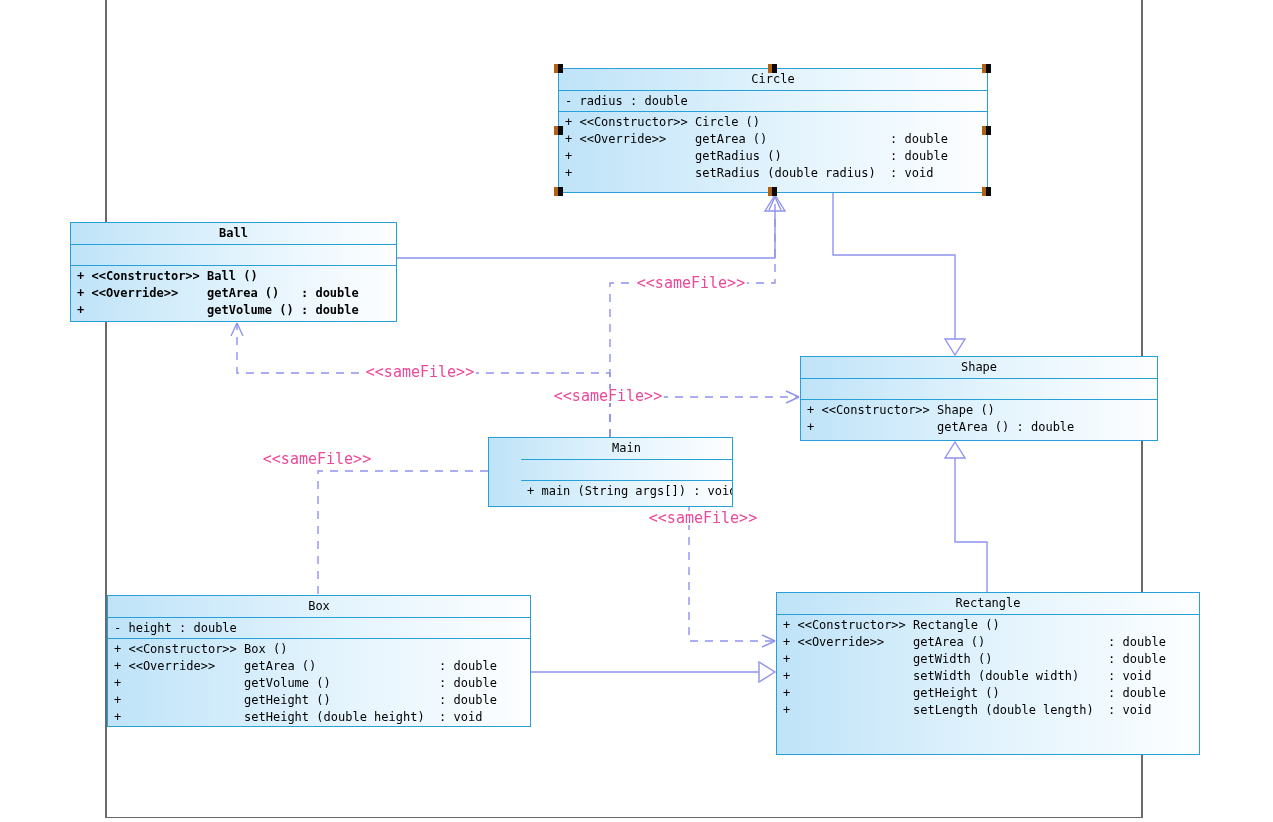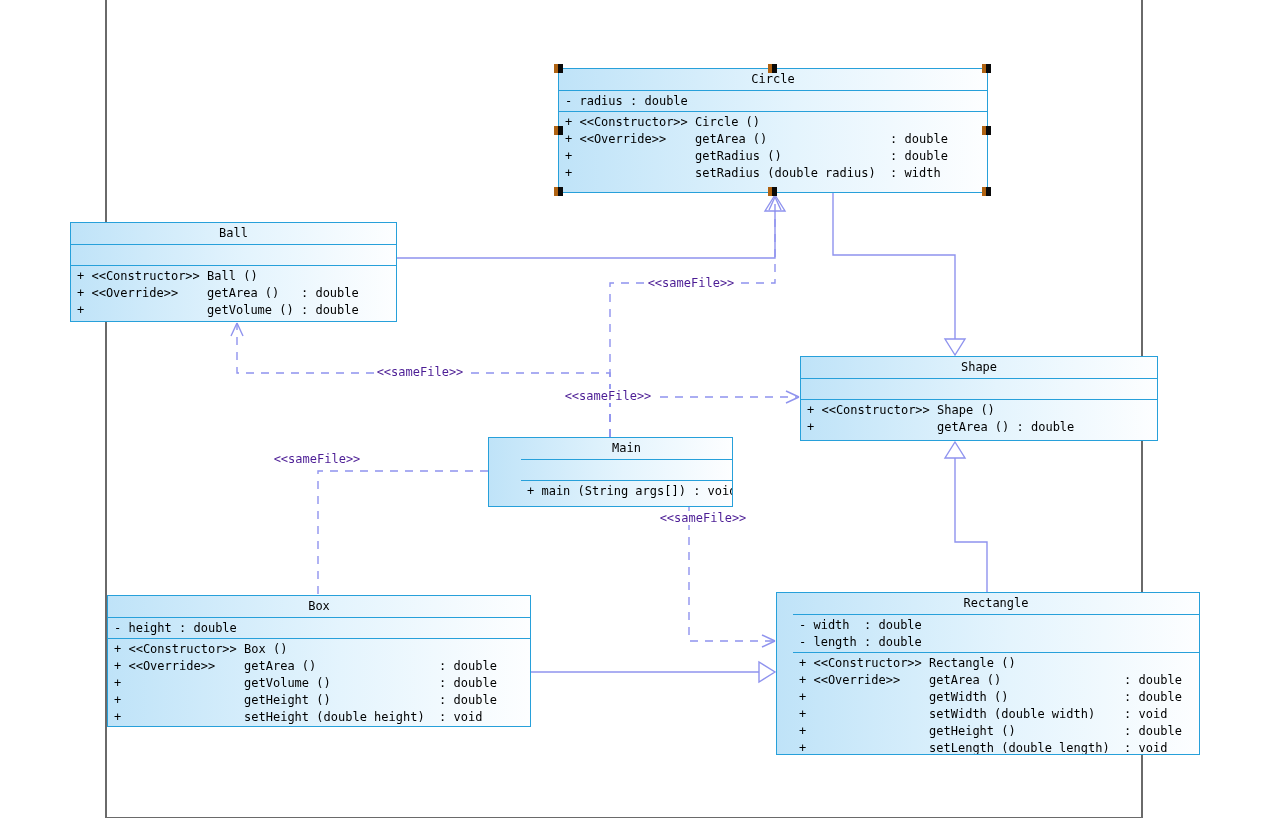--- a/index.html
+++ b/index.html
@@ -12,21 +12,21 @@
              background:linear-gradient(to right,#bfe3f8 0%,#e4f4fd 55%,#fdfeff 100%);
              font-size:12px;color:#000;}
   .cb-title{height:21px;line-height:21px;text-align:center;border-bottom:1px solid #27a0da;
             white-space:pre;overflow:hidden;}
   .cb-attrs{border-bottom:1px solid #27a0da;padding:2px 0 1px 6px;min-height:17px;}
   .cb-methods{flex:1;padding:2px 0 0 6px;overflow:hidden;}
   .member-row{height:17px;line-height:17px;white-space:pre;overflow:hidden;}
   .sel-handle{position:absolute;width:9px;height:9px;
               background:linear-gradient(to right,#b06312 40%,#0a0a0a 40%);}
   .conn-label{position:absolute;transform:translate(-50%,-50%);background:#ffffff;
-              padding:0 2px;font-size:12px;line-height:14px;color:#4c1d95;white-space:pre;}
+              padding:0 2px;font-size:15px;line-height:14px;color:#ec4899;white-space:pre;}
 </style>
 </head>
 <body>
 
 <div id="canvas">
 
   <div class="page-line" style="left:105px;top:0;width:2px;height:818px;"></div>
   <div class="page-line" style="left:1141px;top:0;width:2px;height:818px;"></div>
   <div class="page-line" style="left:105px;top:817px;width:1038px;height:1px;"></div>
 
@@ -81,32 +81,32 @@
     <div class="conn-label" style="left: 703px; top: 518px;">&lt;&lt;sameFile&gt;&gt;</div>
     <div class="class-box" style="left: 558px; top: 68px; width: 430px; height: 125px;">
     <div class="cb-title">Circle</div>
     <div class="cb-attrs">
         <div class="member-row">- radius : double</div>
       </div>
     <div class="cb-methods">
         <div class="member-row">+ &lt;&lt;Constructor&gt;&gt; Circle ()</div>
         <div class="member-row">+ &lt;&lt;Override&gt;&gt;    getArea ()                 : double</div>
         <div class="member-row">+                 getRadius ()               : double</div>
-        <div class="member-row">+                 setRadius (double radius)  : width</div>
+        <div class="member-row">+                 setRadius (double radius)  : void</div>
       </div>
   <div class="sel-handle" style="left: calc(0% - 5px); top: calc(0% - 5px);"></div>
       <div class="sel-handle" style="left: calc(50% - 5px); top: calc(0% - 5px);"></div>
       <div class="sel-handle" style="left: calc(100% - 5px); top: calc(0% - 5px);"></div>
       <div class="sel-handle" style="left: calc(0% - 5px); top: calc(50% - 5px);"></div>
       <div class="sel-handle" style="left: calc(100% - 5px); top: calc(50% - 5px);"></div>
       <div class="sel-handle" style="left: calc(0% - 5px); top: calc(100% - 5px);"></div>
       <div class="sel-handle" style="left: calc(50% - 5px); top: calc(100% - 5px);"></div>
       <div class="sel-handle" style="left: calc(100% - 5px); top: calc(100% - 5px);"></div>
     </div>
-    <div class="class-box" style="left: 70px; top: 222px; width: 327px; height: 100px;">
+    <div class="class-box" style="left: 70px; top: 222px; width: 327px; height: 100px; font-weight: bold;">
     <div class="cb-title">Ball</div>
     <div class="cb-attrs"></div>
     <div class="cb-methods">
         <div class="member-row">+ &lt;&lt;Constructor&gt;&gt; Ball ()</div>
         <div class="member-row">+ &lt;&lt;Override&gt;&gt;    getArea ()   : double</div>
         <div class="member-row">+                 getVolume () : double</div>
       </div>
   </div>
     <div class="class-box" style="left: 800px; top: 356px; width: 358px; height: 85px;">
     <div class="cb-title">Shape</div>
@@ -129,26 +129,22 @@
         <div class="member-row">- height : double</div>
       </div>
     <div class="cb-methods">
         <div class="member-row">+ &lt;&lt;Constructor&gt;&gt; Box ()</div>
         <div class="member-row">+ &lt;&lt;Override&gt;&gt;    getArea ()                 : double</div>
         <div class="member-row">+                 getVolume ()               : double</div>
         <div class="member-row">+                 getHeight ()               : double</div>
         <div class="member-row">+                 setHeight (double height)  : void</div>
       </div>
   </div>
-    <div class="class-box" style="left: 776px; top: 592px; width: 424px; height: 163px; padding-left: 16px;">
+    <div class="class-box" style="left: 776px; top: 592px; width: 424px; height: 163px;">
     <div class="cb-title">Rectangle</div>
-    <div class="cb-attrs">
-        <div class="member-row">- width  : double</div>
-        <div class="member-row">- length : double</div>
-      </div>
     <div class="cb-methods">
         <div class="member-row">+ &lt;&lt;Constructor&gt;&gt; Rectangle ()</div>
         <div class="member-row">+ &lt;&lt;Override&gt;&gt;    getArea ()                 : double</div>
         <div class="member-row">+                 getWidth ()                : double</div>
         <div class="member-row">+                 setWidth (double width)    : void</div>
         <div class="member-row">+                 getHeight ()               : double</div>
         <div class="member-row">+                 setLength (double length)  : void</div>
       </div>
   </div>
   </div>

